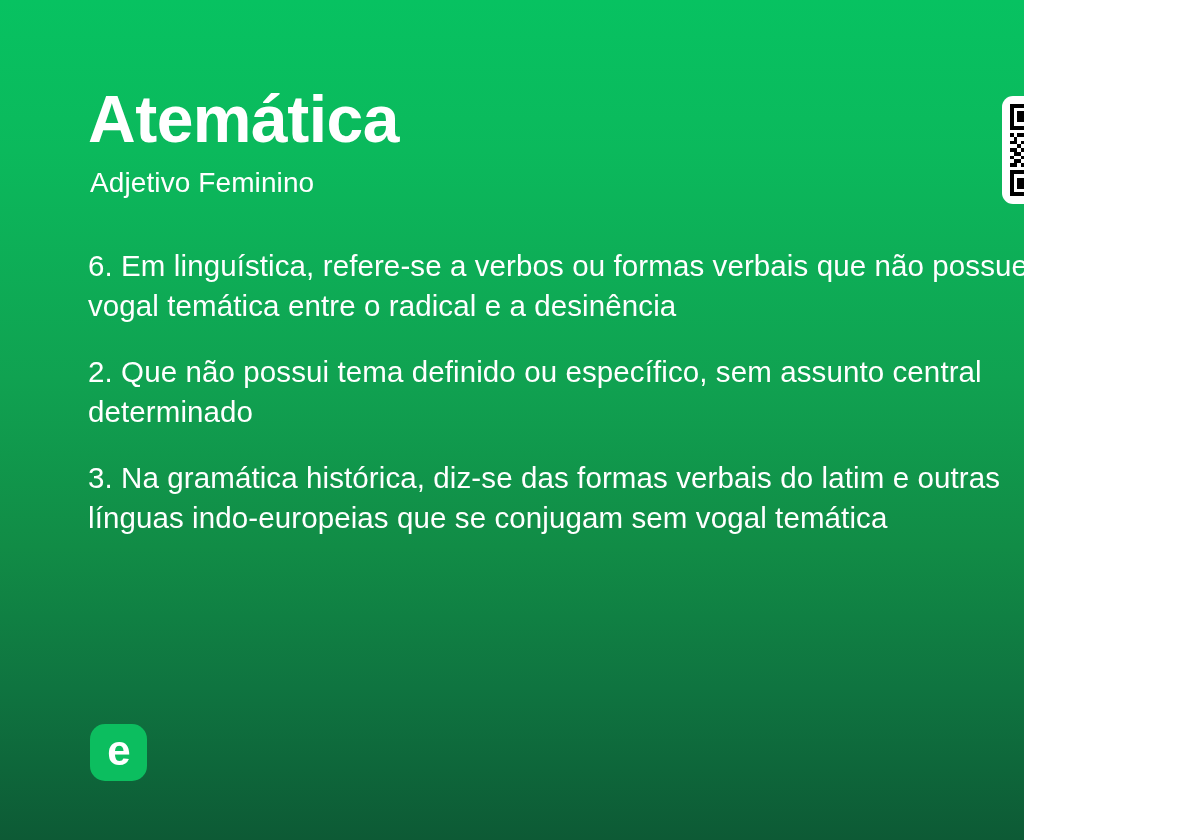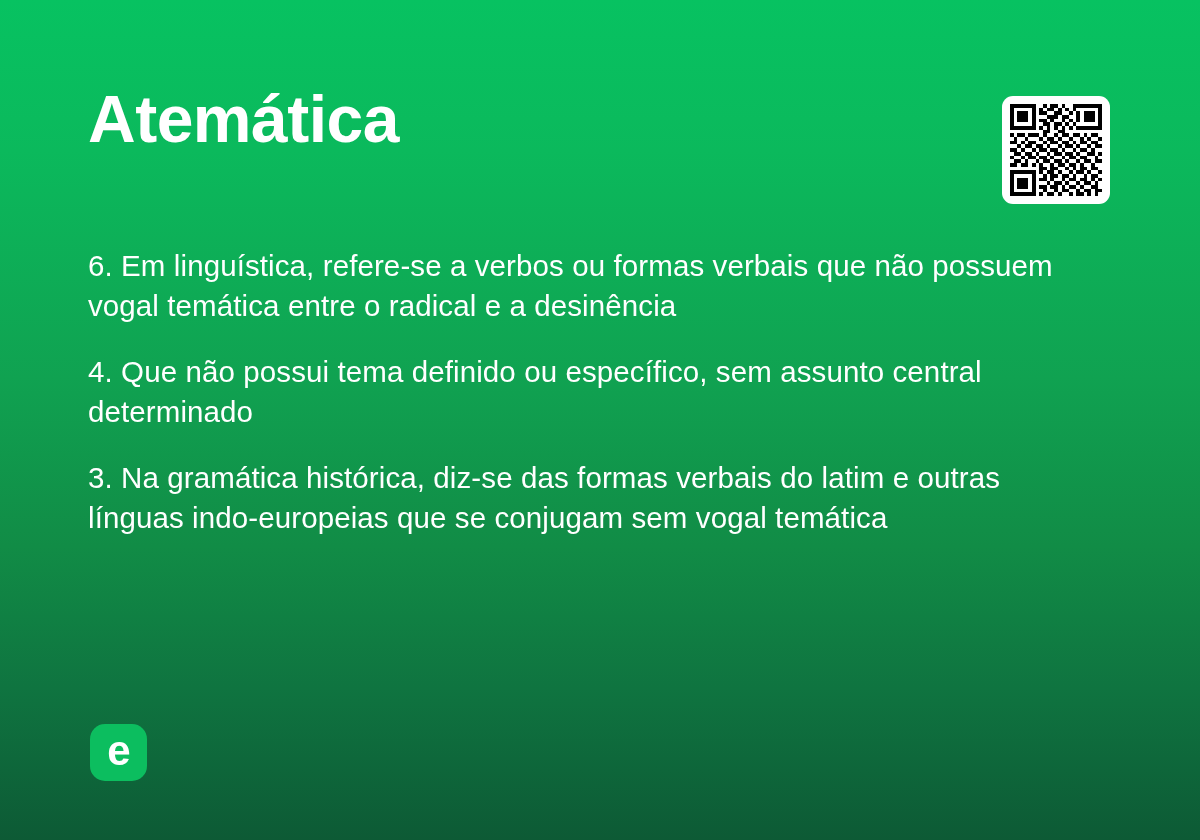--- a/index.html
+++ b/index.html
@@ -2,21 +2,21 @@
 <html><head>
 <meta charset="utf-8">
 <style>
   html, body {
     margin: 0;
     padding: 0;
     background: #ffffff;
   }
   #card {
     position: relative;
-    width: 1200px;
+    width: 1024px;
     height: 840px;
     overflow: hidden;
     background: linear-gradient(180deg,
         #07C261 0%,
         #0BB95C 18%,
         #10A251 45%,
         #118C46 65%,
         #0F7440 82%,
         #0D5A35 100%);
     font-family: "Liberation Sans", sans-serif;
@@ -120,30 +120,31 @@
     white-space: nowrap;
   }
 </style>
 </head>
 <body>
 
 <div id="card">
 
   <h1 id="headword">Atemática</h1>
 
+  <p id="wordclass">Adjetivo Feminino</p>
 
   <div id="qr-card">
     <svg id="qr-svg" viewBox="0 0 25 25" xmlns="http://www.w3.org/2000/svg" aria-hidden="true">
         <path d="M0 0h1v1h-1zM1 0h1v1h-1zM2 0h1v1h-1zM3 0h1v1h-1zM4 0h1v1h-1zM5 0h1v1h-1zM6 0h1v1h-1zM9 0h1v1h-1zM11 0h1v1h-1zM12 0h1v1h-1zM14 0h1v1h-1zM17 0h1v1h-1zM18 0h1v1h-1zM19 0h1v1h-1zM20 0h1v1h-1zM21 0h1v1h-1zM22 0h1v1h-1zM23 0h1v1h-1zM24 0h1v1h-1zM0 1h1v1h-1zM6 1h1v1h-1zM8 1h1v1h-1zM10 1h1v1h-1zM11 1h1v1h-1zM13 1h1v1h-1zM15 1h1v1h-1zM17 1h1v1h-1zM24 1h1v1h-1zM0 2h1v1h-1zM2 2h1v1h-1zM3 2h1v1h-1zM4 2h1v1h-1zM6 2h1v1h-1zM8 2h1v1h-1zM9 2h1v1h-1zM12 2h1v1h-1zM13 2h1v1h-1zM16 2h1v1h-1zM18 2h1v1h-1zM20 2h1v1h-1zM21 2h1v1h-1zM22 2h1v1h-1zM24 2h1v1h-1zM0 3h1v1h-1zM2 3h1v1h-1zM3 3h1v1h-1zM4 3h1v1h-1zM6 3h1v1h-1zM10 3h1v1h-1zM11 3h1v1h-1zM12 3h1v1h-1zM14 3h1v1h-1zM15 3h1v1h-1zM18 3h1v1h-1zM20 3h1v1h-1zM21 3h1v1h-1zM22 3h1v1h-1zM24 3h1v1h-1zM0 4h1v1h-1zM2 4h1v1h-1zM3 4h1v1h-1zM4 4h1v1h-1zM6 4h1v1h-1zM8 4h1v1h-1zM9 4h1v1h-1zM11 4h1v1h-1zM14 4h1v1h-1zM16 4h1v1h-1zM18 4h1v1h-1zM20 4h1v1h-1zM21 4h1v1h-1zM22 4h1v1h-1zM24 4h1v1h-1zM0 5h1v1h-1zM6 5h1v1h-1zM9 5h1v1h-1zM10 5h1v1h-1zM12 5h1v1h-1zM13 5h1v1h-1zM15 5h1v1h-1zM17 5h1v1h-1zM24 5h1v1h-1zM0 6h1v1h-1zM1 6h1v1h-1zM2 6h1v1h-1zM3 6h1v1h-1zM4 6h1v1h-1zM5 6h1v1h-1zM6 6h1v1h-1zM8 6h1v1h-1zM10 6h1v1h-1zM12 6h1v1h-1zM14 6h1v1h-1zM16 6h1v1h-1zM18 6h1v1h-1zM19 6h1v1h-1zM20 6h1v1h-1zM21 6h1v1h-1zM22 6h1v1h-1zM23 6h1v1h-1zM24 6h1v1h-1zM9 7h1v1h-1zM10 7h1v1h-1zM13 7h1v1h-1zM14 7h1v1h-1zM0 8h1v1h-1zM2 8h1v1h-1zM3 8h1v1h-1zM5 8h1v1h-1zM6 8h1v1h-1zM7 8h1v1h-1zM9 8h1v1h-1zM12 8h1v1h-1zM14 8h1v1h-1zM15 8h1v1h-1zM17 8h1v1h-1zM18 8h1v1h-1zM20 8h1v1h-1zM22 8h1v1h-1zM23 8h1v1h-1zM1 9h1v1h-1zM4 9h1v1h-1zM8 9h1v1h-1zM10 9h1v1h-1zM11 9h1v1h-1zM13 9h1v1h-1zM16 9h1v1h-1zM19 9h1v1h-1zM21 9h1v1h-1zM24 9h1v1h-1zM0 10h1v1h-1zM1 10h1v1h-1zM3 10h1v1h-1zM5 10h1v1h-1zM6 10h1v1h-1zM9 10h1v1h-1zM11 10h1v1h-1zM12 10h1v1h-1zM14 10h1v1h-1zM15 10h1v1h-1zM17 10h1v1h-1zM19 10h1v1h-1zM20 10h1v1h-1zM22 10h1v1h-1zM23 10h1v1h-1zM2 11h1v1h-1zM4 11h1v1h-1zM5 11h1v1h-1zM7 11h1v1h-1zM8 11h1v1h-1zM10 11h1v1h-1zM13 11h1v1h-1zM15 11h1v1h-1zM16 11h1v1h-1zM18 11h1v1h-1zM21 11h1v1h-1zM23 11h1v1h-1zM24 11h1v1h-1zM0 12h1v1h-1zM1 12h1v1h-1zM3 12h1v1h-1zM6 12h1v1h-1zM8 12h1v1h-1zM9 12h1v1h-1zM11 12h1v1h-1zM12 12h1v1h-1zM14 12h1v1h-1zM17 12h1v1h-1zM19 12h1v1h-1zM20 12h1v1h-1zM22 12h1v1h-1zM1 13h1v1h-1zM2 13h1v1h-1zM4 13h1v1h-1zM5 13h1v1h-1zM7 13h1v1h-1zM10 13h1v1h-1zM12 13h1v1h-1zM13 13h1v1h-1zM15 13h1v1h-1zM16 13h1v1h-1zM18 13h1v1h-1zM21 13h1v1h-1zM22 13h1v1h-1zM24 13h1v1h-1zM0 14h1v1h-1zM3 14h1v1h-1zM5 14h1v1h-1zM6 14h1v1h-1zM8 14h1v1h-1zM9 14h1v1h-1zM11 14h1v1h-1zM14 14h1v1h-1zM16 14h1v1h-1zM17 14h1v1h-1zM19 14h1v1h-1zM20 14h1v1h-1zM23 14h1v1h-1zM1 15h1v1h-1zM2 15h1v1h-1zM4 15h1v1h-1zM7 15h1v1h-1zM9 15h1v1h-1zM10 15h1v1h-1zM12 15h1v1h-1zM13 15h1v1h-1zM15 15h1v1h-1zM18 15h1v1h-1zM20 15h1v1h-1zM21 15h1v1h-1zM23 15h1v1h-1zM24 15h1v1h-1zM0 16h1v1h-1zM1 16h1v1h-1zM3 16h1v1h-1zM4 16h1v1h-1zM6 16h1v1h-1zM8 16h1v1h-1zM11 16h1v1h-1zM13 16h1v1h-1zM14 16h1v1h-1zM16 16h1v1h-1zM17 16h1v1h-1zM19 16h1v1h-1zM22 16h1v1h-1zM8 17h1v1h-1zM9 17h1v1h-1zM11 17h1v1h-1zM12 17h1v1h-1zM15 17h1v1h-1zM17 17h1v1h-1zM19 17h1v1h-1zM20 17h1v1h-1zM22 17h1v1h-1zM23 17h1v1h-1zM0 18h1v1h-1zM1 18h1v1h-1zM2 18h1v1h-1zM3 18h1v1h-1zM4 18h1v1h-1zM5 18h1v1h-1zM6 18h1v1h-1zM8 18h1v1h-1zM10 18h1v1h-1zM11 18h1v1h-1zM13 18h1v1h-1zM16 18h1v1h-1zM18 18h1v1h-1zM19 18h1v1h-1zM21 18h1v1h-1zM24 18h1v1h-1zM0 19h1v1h-1zM6 19h1v1h-1zM9 19h1v1h-1zM11 19h1v1h-1zM12 19h1v1h-1zM14 19h1v1h-1zM15 19h1v1h-1zM17 19h1v1h-1zM20 19h1v1h-1zM22 19h1v1h-1zM23 19h1v1h-1zM0 20h1v1h-1zM2 20h1v1h-1zM3 20h1v1h-1zM4 20h1v1h-1zM6 20h1v1h-1zM8 20h1v1h-1zM9 20h1v1h-1zM11 20h1v1h-1zM14 20h1v1h-1zM16 20h1v1h-1zM17 20h1v1h-1zM19 20h1v1h-1zM20 20h1v1h-1zM22 20h1v1h-1zM24 20h1v1h-1zM0 21h1v1h-1zM2 21h1v1h-1zM3 21h1v1h-1zM4 21h1v1h-1zM6 21h1v1h-1zM10 21h1v1h-1zM12 21h1v1h-1zM13 21h1v1h-1zM15 21h1v1h-1zM18 21h1v1h-1zM20 21h1v1h-1zM21 21h1v1h-1zM23 21h1v1h-1zM0 22h1v1h-1zM2 22h1v1h-1zM3 22h1v1h-1zM4 22h1v1h-1zM6 22h1v1h-1zM8 22h1v1h-1zM9 22h1v1h-1zM11 22h1v1h-1zM12 22h1v1h-1zM14 22h1v1h-1zM16 22h1v1h-1zM17 22h1v1h-1zM19 22h1v1h-1zM22 22h1v1h-1zM23 22h1v1h-1zM0 23h1v1h-1zM6 23h1v1h-1zM9 23h1v1h-1zM12 23h1v1h-1zM14 23h1v1h-1zM15 23h1v1h-1zM18 23h1v1h-1zM20 23h1v1h-1zM21 23h1v1h-1zM23 23h1v1h-1zM24 23h1v1h-1zM0 24h1v1h-1zM1 24h1v1h-1zM2 24h1v1h-1zM3 24h1v1h-1zM4 24h1v1h-1zM5 24h1v1h-1zM6 24h1v1h-1zM8 24h1v1h-1zM10 24h1v1h-1zM11 24h1v1h-1zM13 24h1v1h-1zM16 24h1v1h-1zM18 24h1v1h-1zM19 24h1v1h-1zM21 24h1v1h-1zM23 24h1v1h-1z" fill="#000000"></path>
       </svg>
   </div>
 
   <div id="definitions">
       <p class="definition">6. Em linguística, refere-se a verbos ou formas verbais que não possuem vogal temática entre o radical e a desinência</p>
-      <p class="definition">4. Que não possui tema definido ou específico, sem assunto central determinado</p>
+      <p class="definition">2. Que não possui tema definido ou específico, sem assunto central determinado</p>
       <p class="definition">3. Na gramática histórica, diz-se das formas verbais do latim e outras línguas indo-europeias que se conjugam sem vogal temática</p>
     </div>
 
   <div id="logo-badge">
     <span>e</span>
   </div>
 
 
 </div>
 

